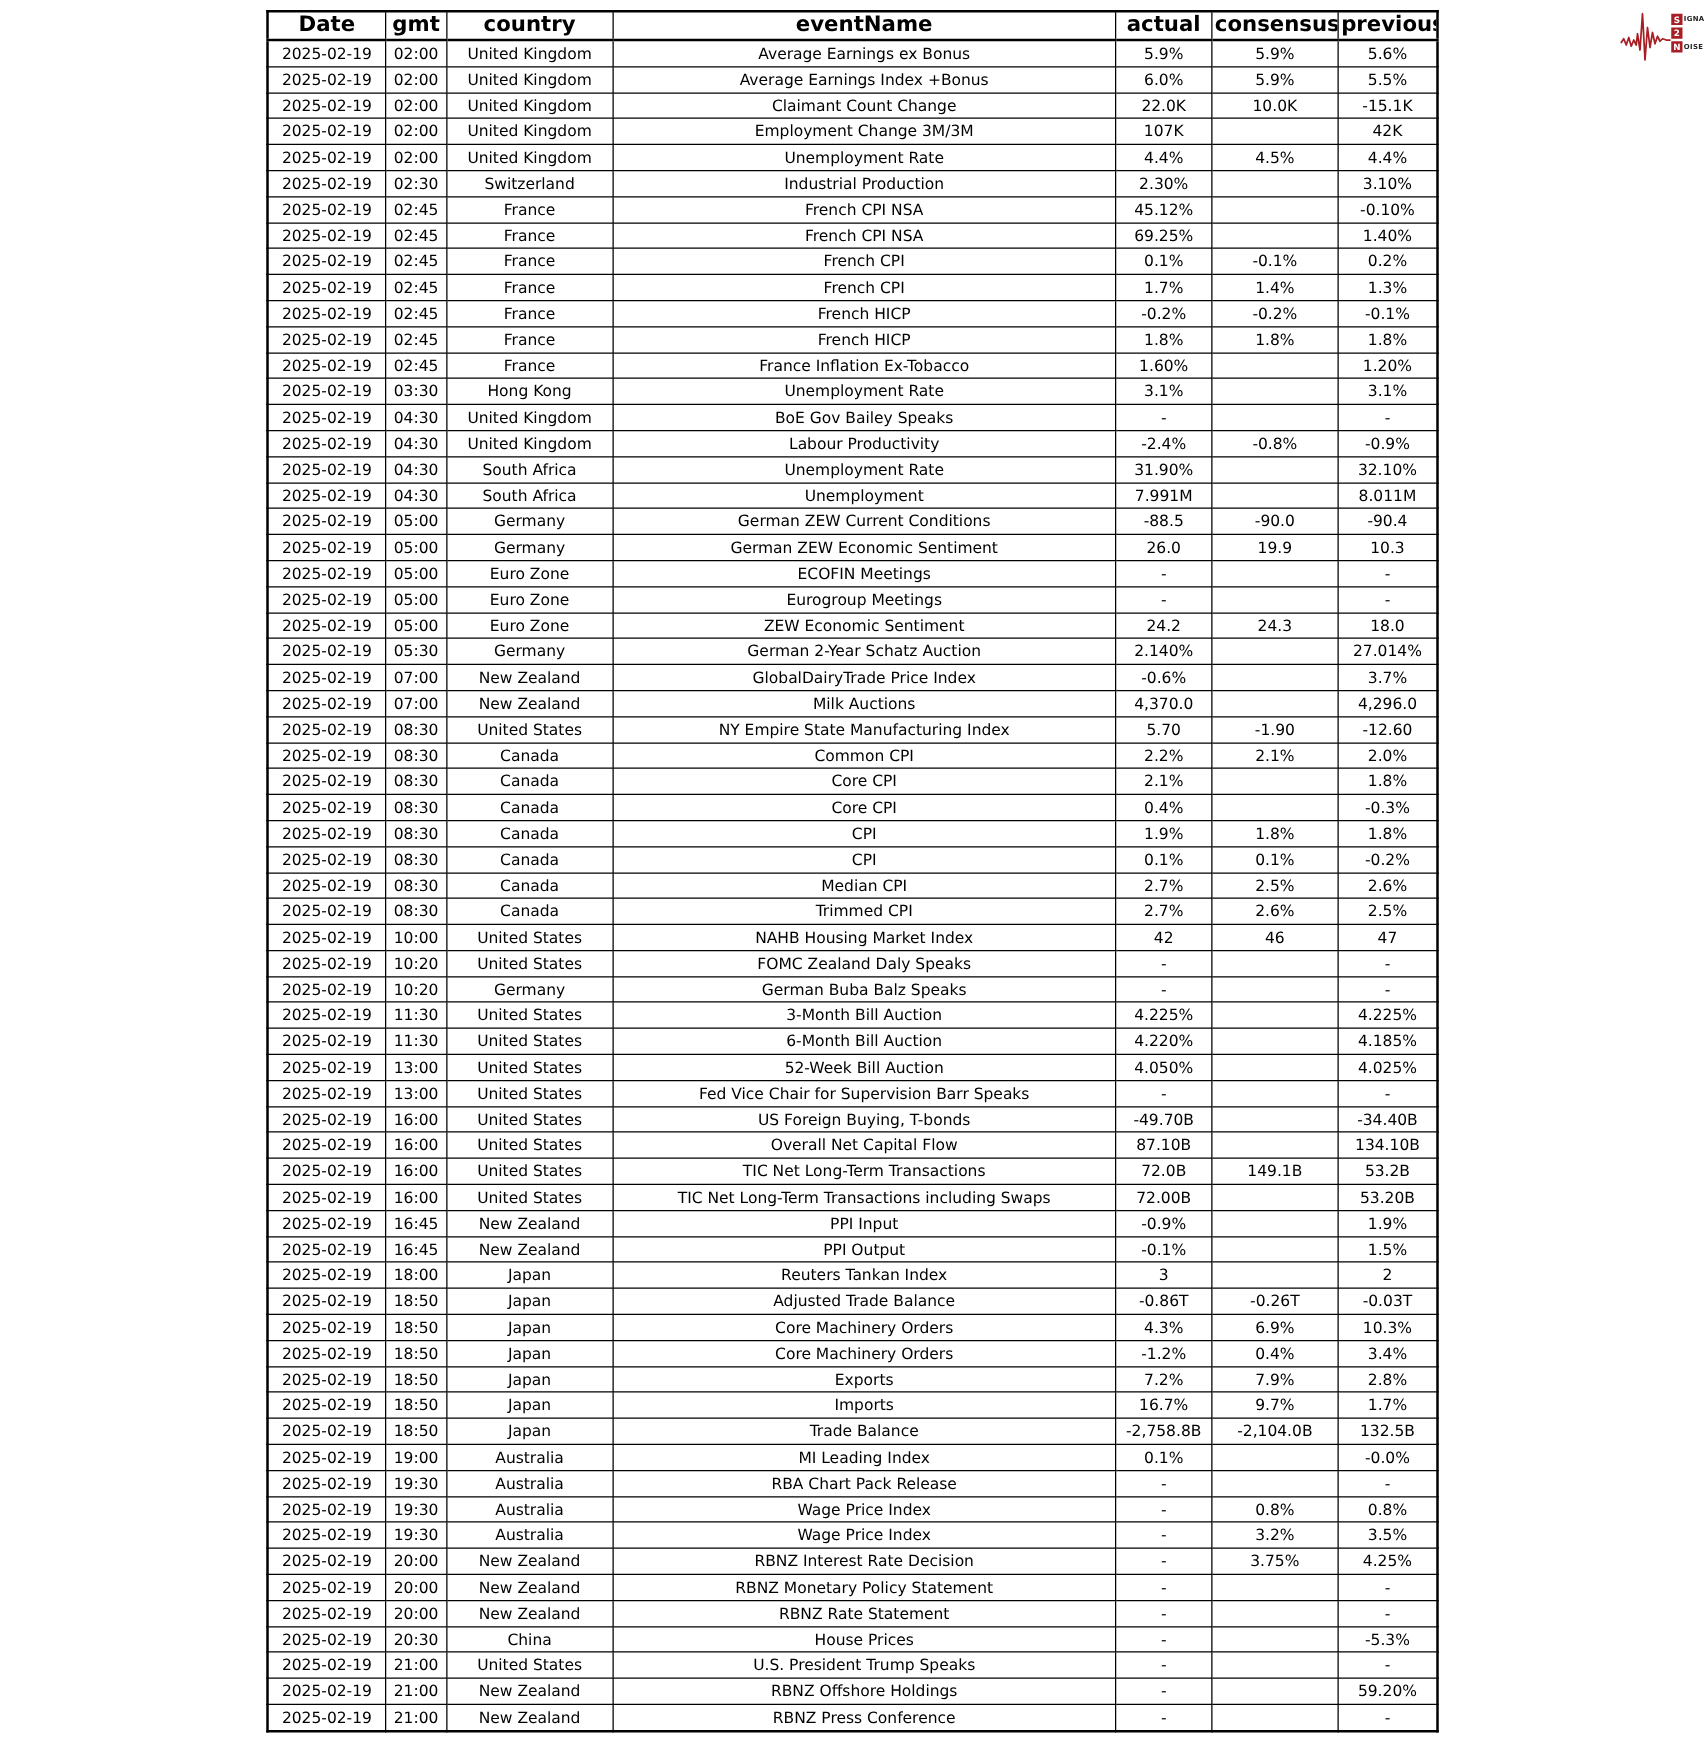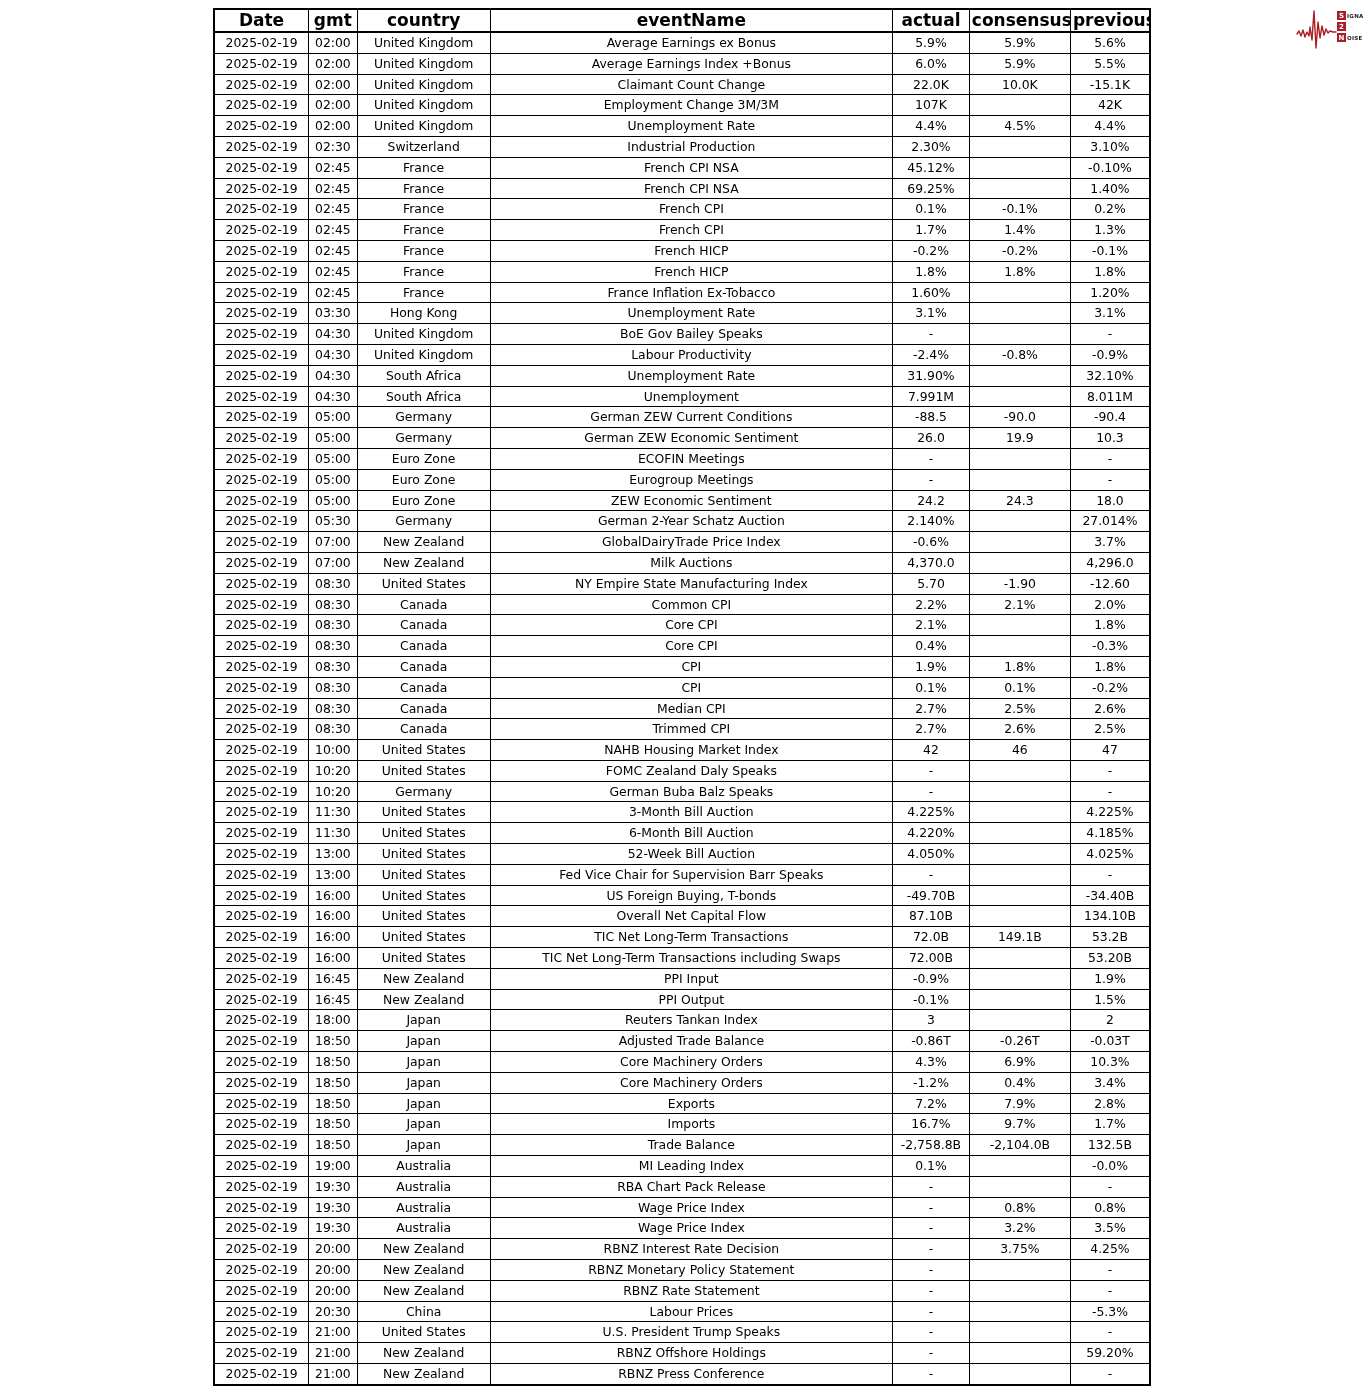--- a/index.html
+++ b/index.html
@@ -640,21 +640,21 @@
         <td>New Zealand</td>
         <td>RBNZ Rate Statement</td>
         <td>-</td>
         <td></td>
         <td>-</td>
       </tr>
       <tr>
         <td>2025-02-19</td>
         <td>20:30</td>
         <td>China</td>
-        <td>Labour Prices</td>
+        <td>House Prices</td>
         <td>-</td>
         <td></td>
         <td>-5.3%</td>
       </tr>
       <tr>
         <td>2025-02-19</td>
         <td>21:00</td>
         <td>United States</td>
         <td>U.S. President Trump Speaks</td>
         <td>-</td>

